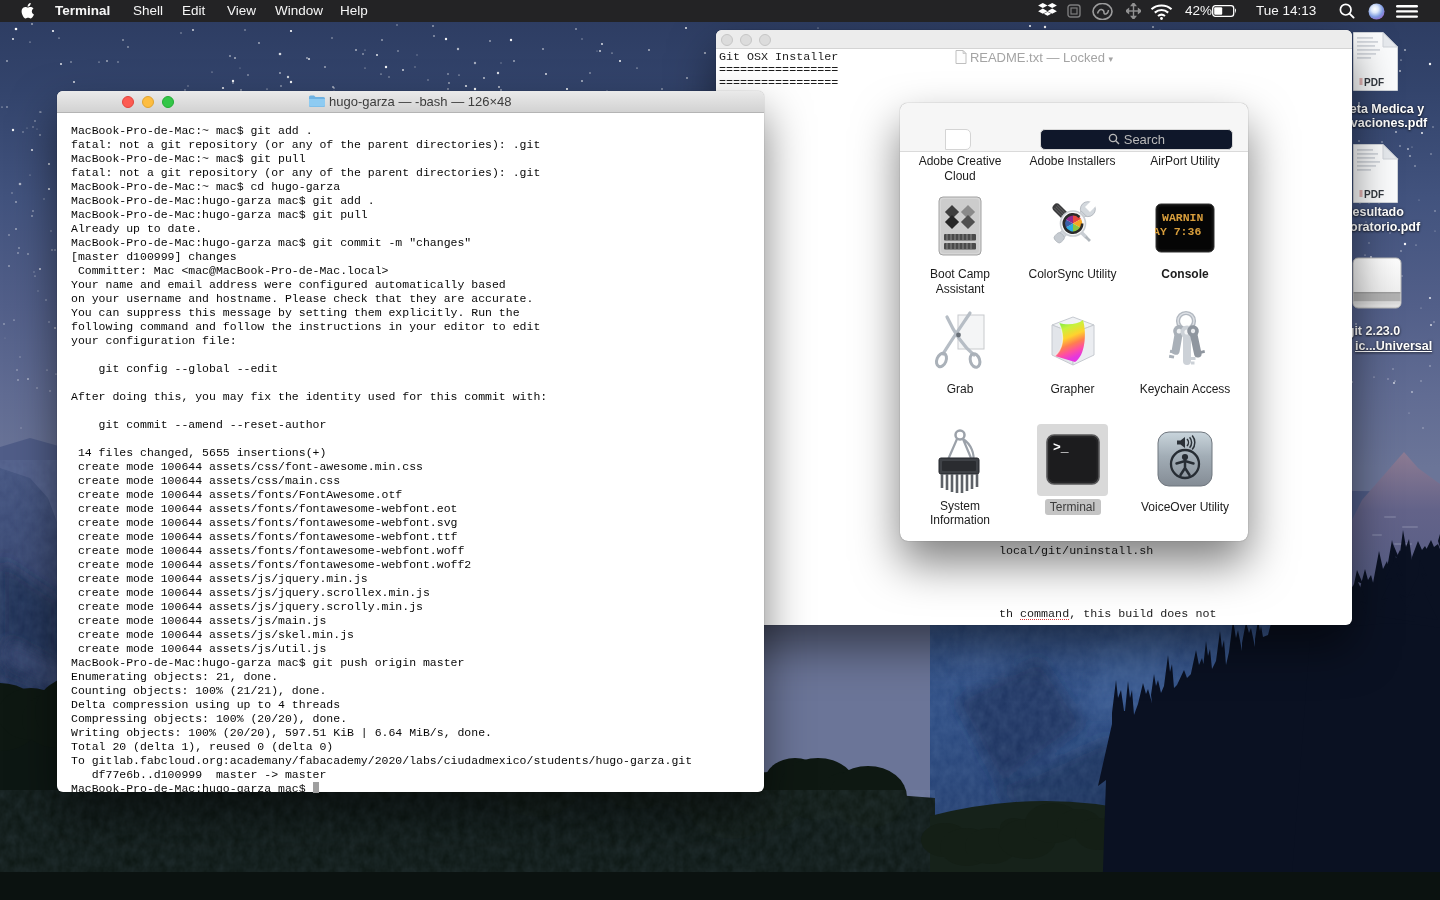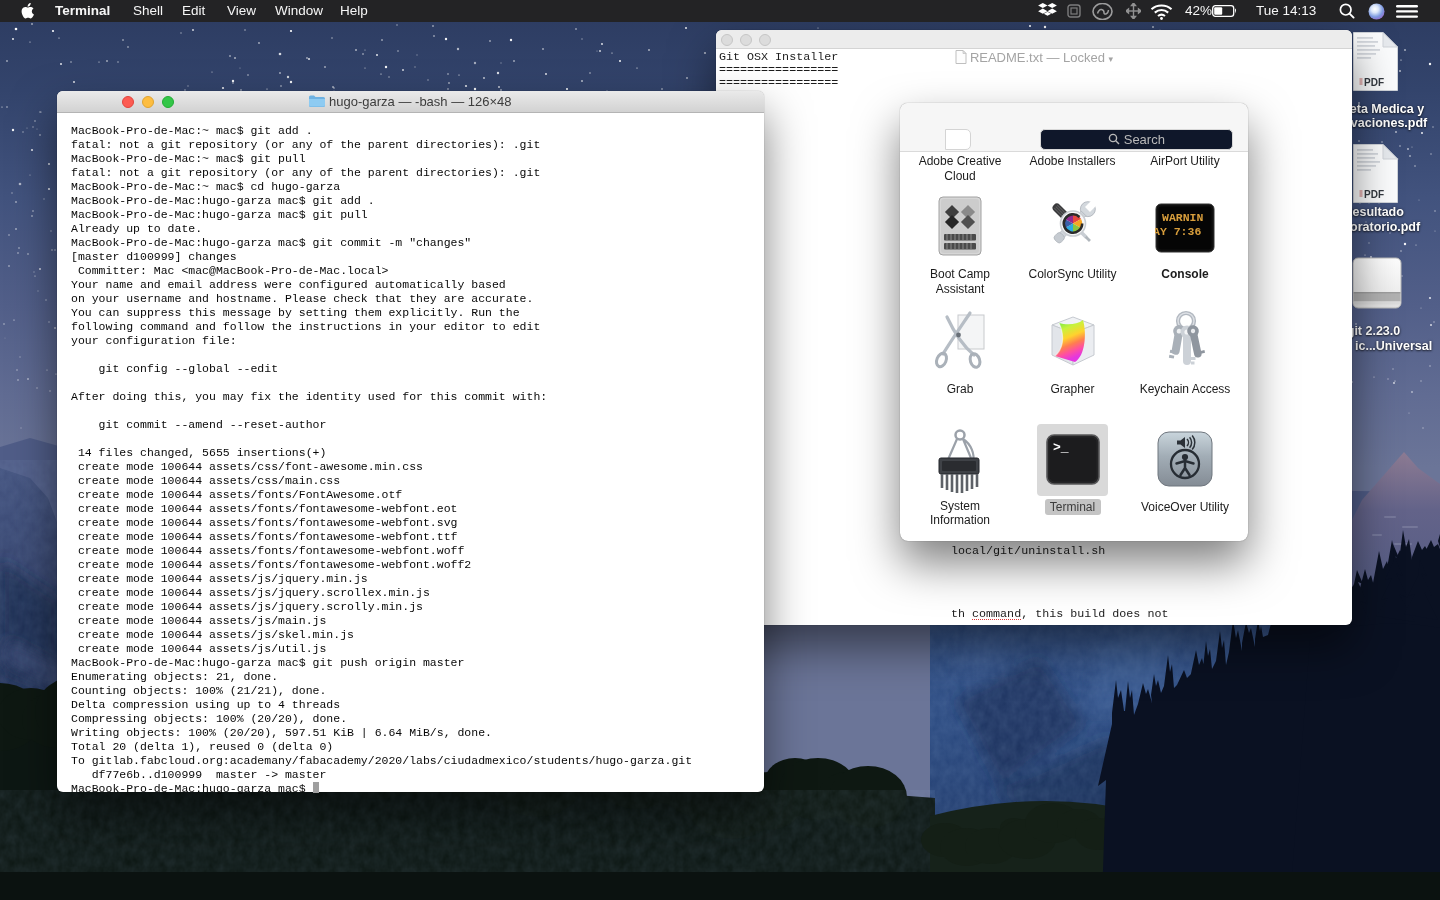--- a/index.html
+++ b/index.html
@@ -15,21 +15,21 @@
   .win{position:absolute;border-radius:6px;box-shadow:0 22px 45px rgba(0,0,0,.5),0 0 1px rgba(0,0,0,.55);}
   
   #readme{left:716px;top:30px;width:636px;height:595px;background:#fff;z-index:10;}
   #readme .tbar{position:absolute;left:0;top:0;right:0;height:19px;background:#ececec;
      border-bottom:1px solid #d4d4d4;border-radius:6px 6px 0 0;}
   .glight{position:absolute;top:4px;width:12px;height:12px;border-radius:50%;
      background:#dcdcdc;border:1px solid #c6c6c6;}
   #readme .title{position:absolute;top:3px;left:0;right:0;text-align:center;color:#a4a4a4;font-size:13px;margin-top:17px;}
   #readme pre{position:absolute;left:3px;top:20.5px;margin:0;font-family:"Liberation Mono",monospace;
      font-size:11.7px;line-height:13.1px;color:#1c1c1c;}
-  .rfrag{position:absolute;font-family:"Liberation Mono",monospace;font-size:11.7px;color:#1c1c1c;white-space:pre;}
+  .rfrag{position:absolute;font-family:"Liberation Mono",monospace;font-size:11.7px;color:#1c1c1c;white-space:pre;margin-left:48px;}
   
   #finder{left:900px;top:103px;width:348px;height:438px;background:#fff;border-radius:8px;z-index:20;overflow:hidden;}
   #finder .tbar{position:absolute;left:0;top:0;right:0;height:49px;background:#f6f6f6;
      border-bottom:1px solid #dadada;border-radius:8px 8px 0 0;}
   #search{position:absolute;left:140px;top:26px;width:193px;height:21px;border:1px solid #d8d8d8;
      border-radius:5px;background:#0f172a;color:#b9b9b9;font-size:13px;text-align:center;line-height:19px;}
   #vbtn{position:absolute;left:45px;top:26px;width:26px;height:21px;border:1px solid #d4d4d4;
      background:#fff;border-radius:0 5px 5px 0;}
   .flabel{position:absolute;font-size:12px;color:#1b1b1b;text-align:center;white-space:nowrap;
      transform:translateX(-50%);line-height:14.6px;}
@@ -849,21 +849,21 @@
       <feColorMatrix in="n" type="matrix" values="0 0 0 0 0.35 0 0 0 0 0.5 0 0 0 0 0.75 0 0 0 0.9 0"></feColorMatrix>
       <feComposite operator="in" in2="SourceGraphic"></feComposite>
     </filter>
 </defs>
 <rect x="1" y="1" width="48" height="50" rx="5" fill="url(#dmgg)" stroke="#b9b9b9" stroke-width="1"></rect>
 <rect x="1.5" y="36" width="47" height="8.5" fill="#b2b2b2"></rect>
 <rect x="1.5" y="44.5" width="47" height="3" fill="#dcdcdc"></rect>
 <rect x="1.5" y="35" width="47" height="1.4" fill="#9e9e9e"></rect>
 </svg></div>
 <div class="dlabel" style="left:1373.5px;top:324px;">git 2.23.0</div>
-<div class="dlabel" style="left:1355px;top:339.3px;transform:none;">ic...Universal</div>
+<div class="dlabel" style="left:1355px;top:339.3px;transform:none;text-decoration:underline;">ic...Universal</div>
 
 <div class="win" id="readme">
   <div class="tbar">
     <span class="glight" style="left:5px;"></span>
     <span class="glight" style="left:24px;"></span>
     <span class="glight" style="left:43px;"></span>
   </div>
   <div class="title"><svg width="12" height="14" viewBox="0 0 12 14" style="vertical-align:-2px;margin-right:3px;">
           <path d="M1 .5 H8 L11 3.5 V13.5 H1 Z" fill="#fdfdfd" stroke="#bfbfbf"></path>
           <path d="M8 .5 L11 3.5 H8 Z" fill="#e4e4e4" stroke="#bfbfbf" stroke-width=".7"></path>

